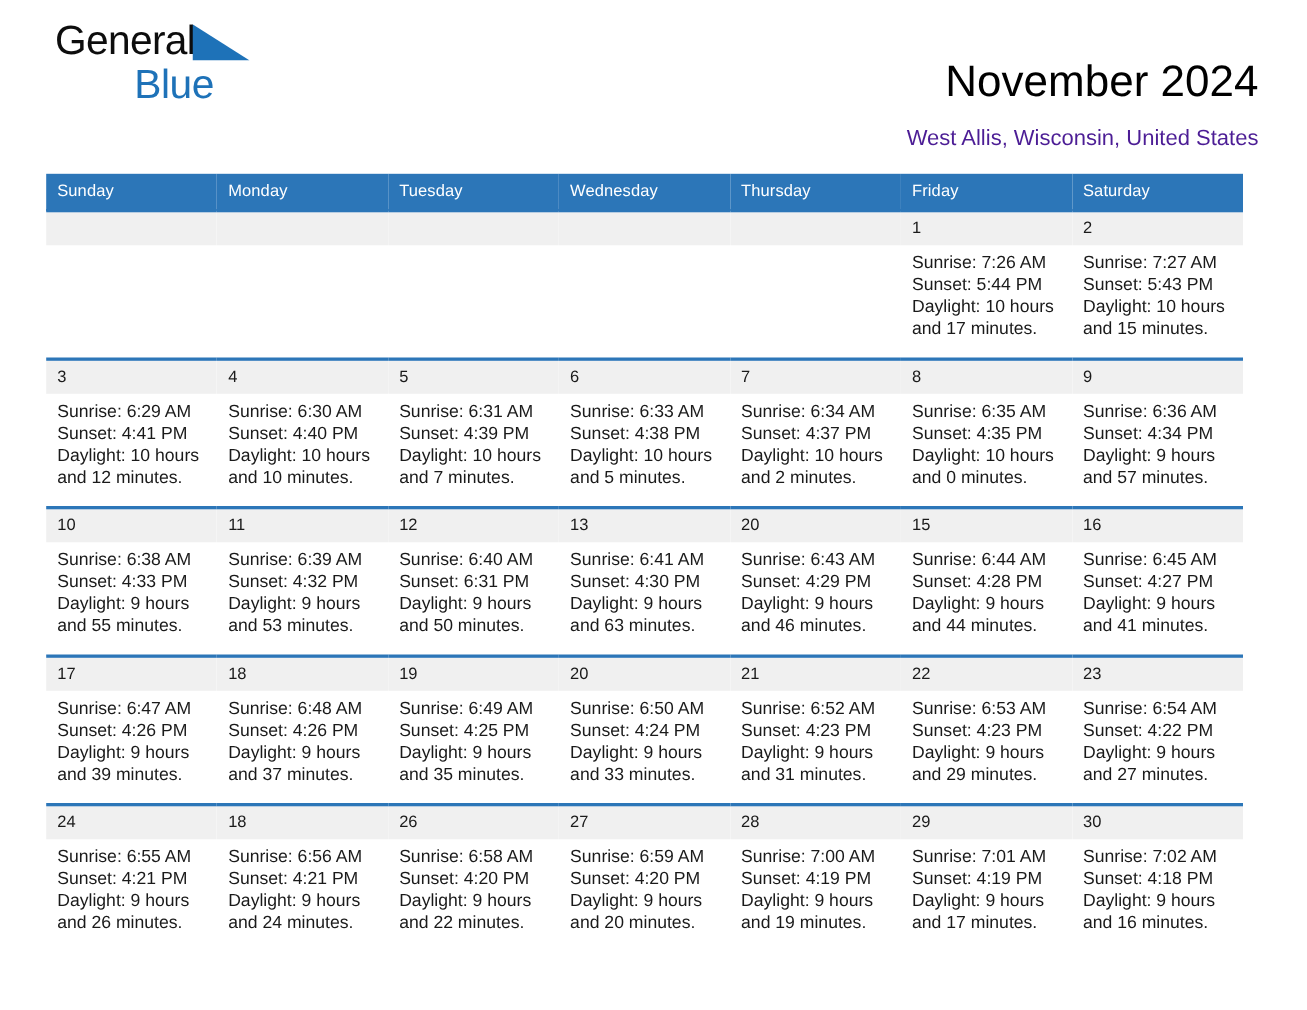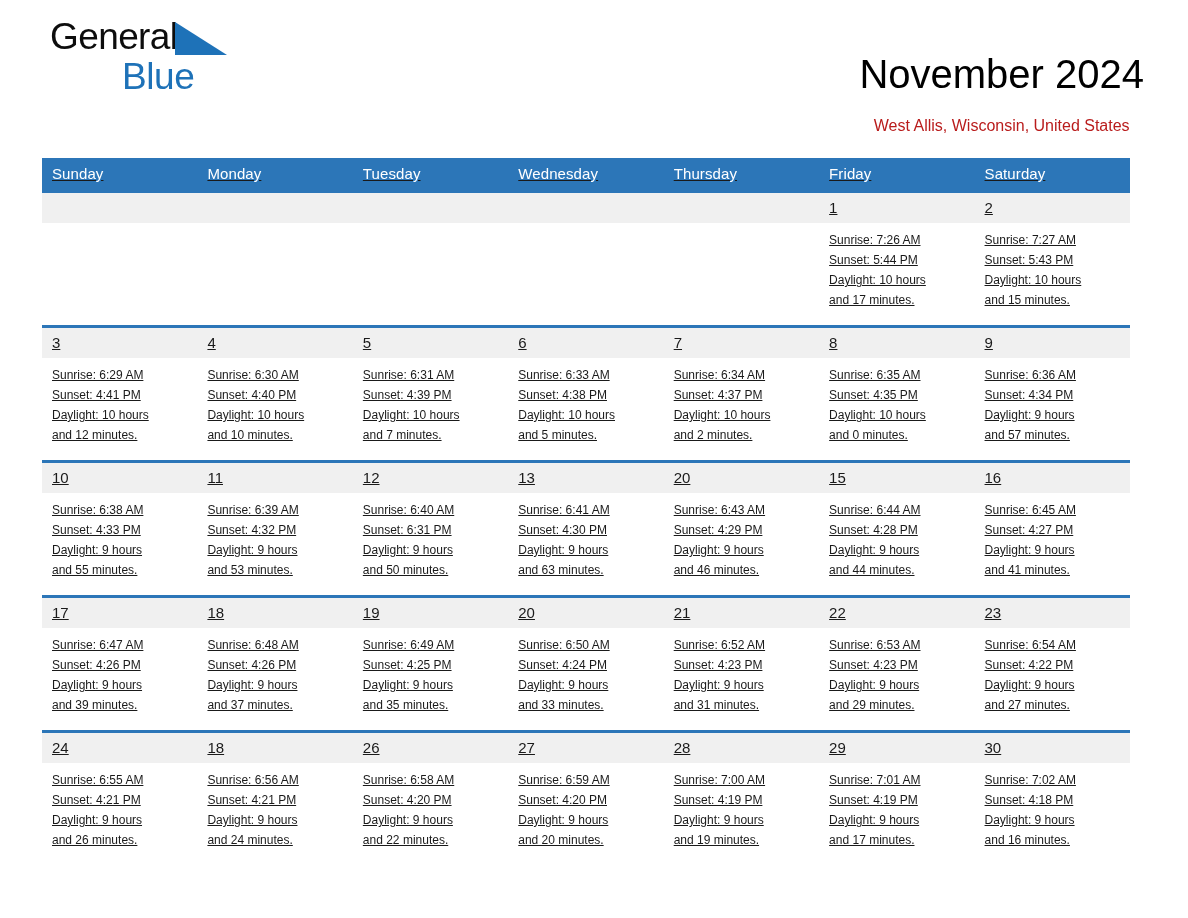--- a/index.html
+++ b/index.html
@@ -69,34 +69,32 @@
     text-align: right;
   }
   .month-title {
     font-size: 40px;
     line-height: 48px;
     font-weight: normal;
     color: #000000;
     letter-spacing: 0px;
   }
   .location-sub {
-    font-size: 16px;
+    font-size: 20px;
     line-height: 30px;
-    color: #b91c1c;
+    color: #4c1d95;
     margin-top: 13px;
     letter-spacing: 0px;
-    text-align: center;
   }
 
   
   .calendar {
     width: 1088px;
     border-collapse: collapse;
     table-layout: fixed;
-    text-decoration: underline;
   }
 
   .weekday-head th {
     background: #2c76b8;
     color: #ffffff;
     font-size: 15px;
     font-weight: normal;
     text-align: left;
     padding: 7px 0 8px 10px;
     height: 30px;
@@ -125,21 +123,21 @@
     color: #1a1a1a;
     padding: 5px 0 5px 10px;
     height: 30px;
   }
   .daynum.empty {
     color: transparent;
   }
 
   .details {
     padding: 7px 10px 0 10px;
-    font-size: 12px;
+    font-size: 16px;
     line-height: 20px;
     color: #1a1a1a;
   }
   .details div { white-space: nowrap; }
 </style>
 </head>
 <body>
 
 <div class="page">
 

